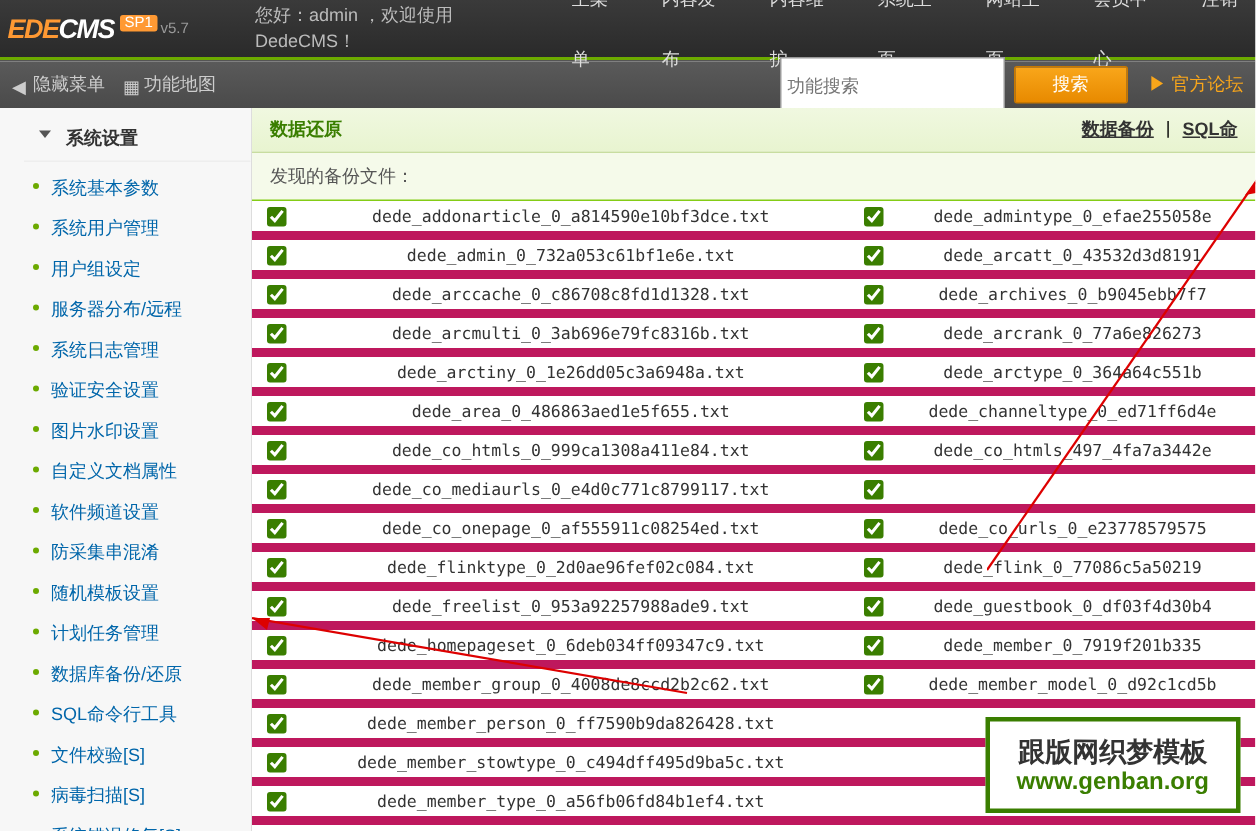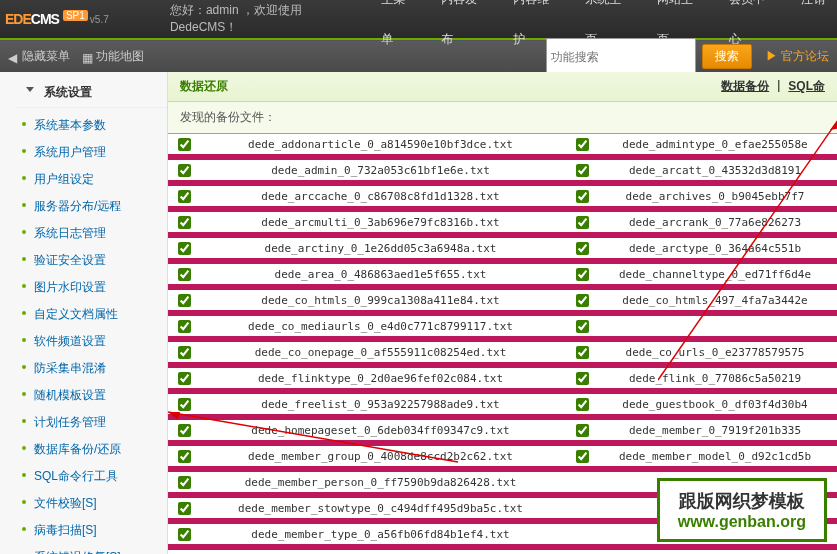--- a/index.html
+++ b/index.html
@@ -1,32 +1,32 @@
 <!DOCTYPE html>
 <html><head>
 <meta charset="utf-8">
 <style>
 *{margin:0;padding:0;box-sizing:border-box;font-family:"Microsoft YaHei",SimSun,Arial,sans-serif;font-size:12px}
 body{background:#fff;width:837px;height:554px;overflow:hidden;position:relative}
 .topbar{height:40px;background:linear-gradient(to bottom,#3a3a3a 0%,#2a2a2a 100%);display:flex;align-items:center;color:#ccc;border-bottom:2px solid #6caa00}
 .logo-area{width:150px;height:40px;display:flex;align-items:center;padding-left:5px}
-.logo-text{color:#fff;font-size:14px;font-weight:bold;letter-spacing:-1px}
+.logo-text{color:#fff;font-size:18px;font-weight:bold;font-style:italic;letter-spacing:-1px}
 .logo-e{color:#ff9933}
 .logo-ver{color:#999;font-size:10px;margin-left:2px}
 .sp-badge{background:#ff9933;color:#fff;font-size:10px;padding:0 3px;border-radius:2px;margin-left:4px;margin-top:-8px}
 .welcome{color:#bbb;margin-left:20px}
 .topnav{display:flex;margin-left:auto}
 .topnav a{color:#ddd;padding:0 12px;line-height:40px;text-decoration:none;cursor:pointer}
 .subbar{height:32px;background:linear-gradient(to bottom,#5a5a5a,#4a4a4a);display:flex;align-items:center;padding:0 8px;border-top:1px solid #555}
 .sub-left{display:flex;gap:12px;align-items:center}
 .sub-left a{color:#ccc;text-decoration:none;cursor:pointer}
 .sub-icon{display:inline-block;width:12px;height:12px;margin-right:2px;vertical-align:middle}
 .sub-right{margin-left:auto;display:flex;align-items:center;gap:6px}
 .search-box{width:150px;height:30px;border:1px solid #999;padding:18px 4px;background:#fff}
-.search-btn{background:linear-gradient(to bottom,#f9a61a,#e88a00);color:#fff;border:1px solid #c87800;padding:3px 12px;cursor:pointer;border-radius:2px}
+.search-btn{background:linear-gradient(to bottom,#f9a61a,#e88a00);color:#fff;border:1px solid #c87800;padding:3px 25px;cursor:pointer;border-radius:2px}
 .forum-link{color:#f9a61a;margin-left:8px;text-decoration:none}
 .main{display:flex;height:482px}
 .sidebar{width:168px;background:#f7f7f7;border-right:1px solid #ddd;overflow-y:auto;padding:6px 0 6px 16px}
 .side-title{font-weight:bold;color:#333;padding:6px 0 6px 28px;border-bottom:1px solid #eee;margin-bottom:4px;position:relative}
 .side-title::before{content:"";position:absolute;left:10px;top:9px;width:0;height:0;border-top:5px solid #555;border-left:4px solid transparent;border-right:4px solid transparent}
 .side-list{list-style:none;margin-bottom:8px}
 .side-list li{padding:5px 0 5px 18px;color:#0066aa;cursor:pointer;position:relative}
 .side-list li::before{content:"";position:absolute;left:6px;top:10px;width:4px;height:4px;background:#6caa00;border-radius:50%}
 .content{flex:1;background:#fff;overflow:hidden;position:relative}
 .c-title{height:30px;background:linear-gradient(to bottom,#f0f8e0,#e8f4d0);border-bottom:1px solid #c8dda0;display:flex;align-items:center;padding:0 12px}

